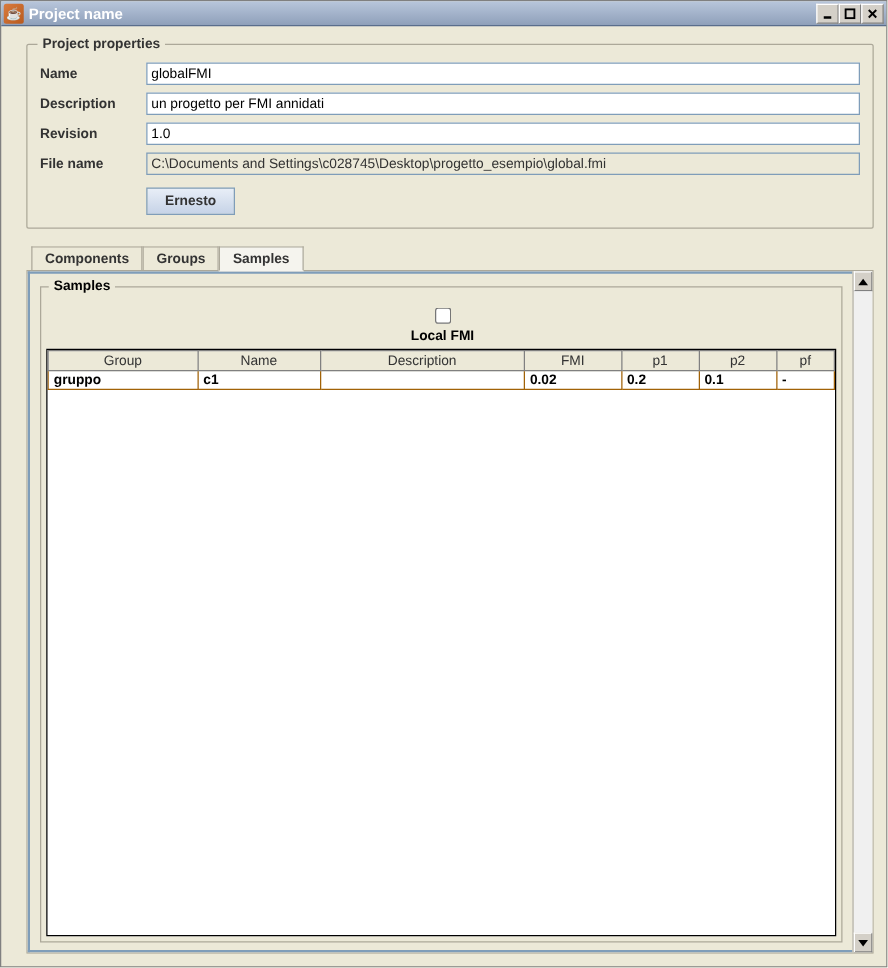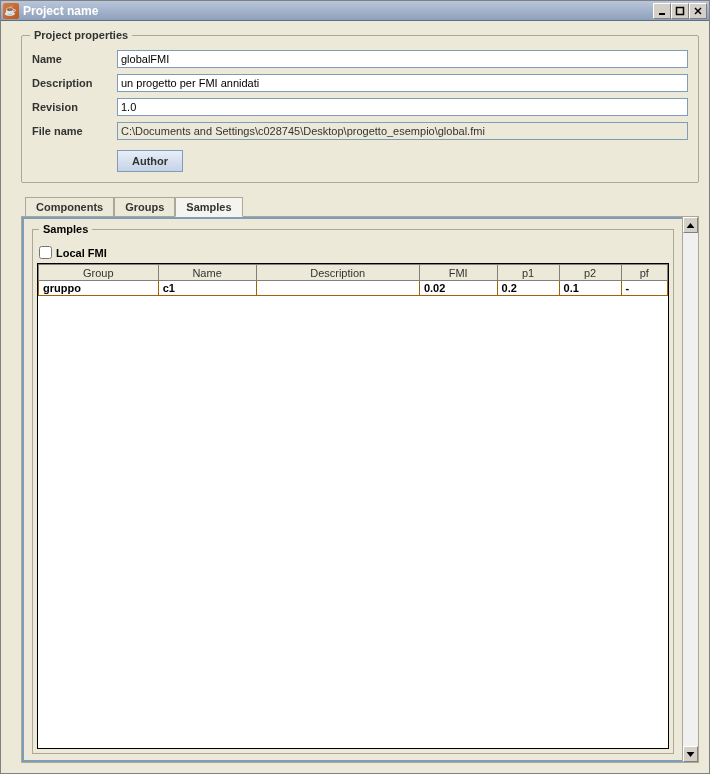--- a/index.html
+++ b/index.html
@@ -199,20 +199,21 @@
   position:absolute;
   top:-7px;left:6px;
   background:#ece9d8;
   padding:0 4px;
   font-weight:bold;
 }
 .checkbox-row {
   display:flex;align-items:center;gap:4px;
   margin: 4px 0 4px 2px;
   font-weight:bold;
+  flex-direction:column;
 }
 .checkbox-row input { width:13px;height:13px; }
 .table-wrap {
   flex:1;
   border:1px solid #000;
   background:#fff;
   overflow:hidden;
 }
 table { border-collapse:collapse; width:100%; font-size:11px; }
 th {
@@ -271,21 +272,21 @@
         <input type="text" value="un progetto per FMI annidati" style="">
       </div>
       <div class="form-row">
         <div class="label">Revision</div>
         <input type="text" value="1.0" style="">
       </div>
       <div class="form-row">
         <div class="label">File name</div>
         <input type="text" readonly="" value="C:\Documents and Settings\c028745\Desktop\progetto_esempio\global.fmi" style="">
       </div>
-      <button class="update-btn">Author</button>
+      <button class="update-btn">Ernesto</button>
     </div>
 
     <div class="tabs-area">
       <div class="tab-strip">
         <div class="tab">Components</div>
         <div class="tab">Groups</div>
         <div class="tab active">Samples</div>
       </div>
       <div class="tab-panel">
         <div class="panel-inner">

